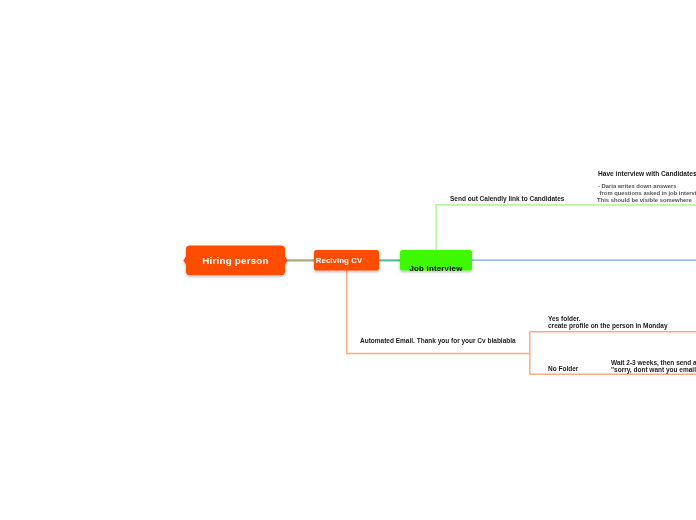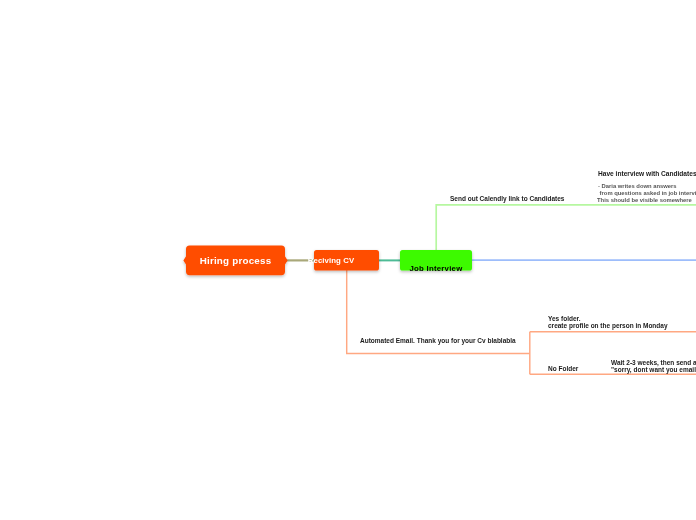--- a/index.html
+++ b/index.html
@@ -38,23 +38,23 @@
     <rect fill="#3dfa00" x="400" y="250" width="72" height="20.5" rx="2.6"></rect>
   </g>
   <defs>
     <filter id="nodeshadow" x="-12%" y="-40%" width="124%" height="190%">
       <feDropShadow dx="0" dy="1.4" stdDeviation="1.7" flood-color="#000000" flood-opacity="0.28"></feDropShadow>
     </filter>
   </defs>
 </svg>
 
 <div class="nodetext" style="left:186px;top:245.5px;width:99px;height:29.5px;">
-  <span style="color:#fff;font-weight:bold;font-size:9.8px;letter-spacing:0.22px;margin-top:0.4px;">Hiring process</span>
+  <span style="color:#fff;font-weight:bold;font-size:9.8px;letter-spacing:0.22px;margin-top:0.4px;">Hiring person</span>
 </div>
-<div class="nodetext" style="left:300px;top:250px;width:62px;height:20.5px;">
+<div class="nodetext" style="left:308px;top:250px;width:62px;height:20.5px;">
   <span style="color:#fff;font-weight:bold;font-size:7.8px;letter-spacing:0.08px;margin-top:1px;">Reciving CV</span>
 </div>
 <div class="nodetext" style="left:400px;top:250px;width:72px;height:20.5px;">
   <span style="color:#000;font-weight:bold;font-size:7.8px;letter-spacing:0.24px;margin-top:16px;">Job Interview</span>
 </div>
 
 <div class="lbl" style="left:450px;top:195.1px;">Send out Calendly link to Candidates</div>
 
 <div class="lbl" style="left:598px;top:170.1px;font-size:6.6px;">Have interview with Candidates</div>
 

